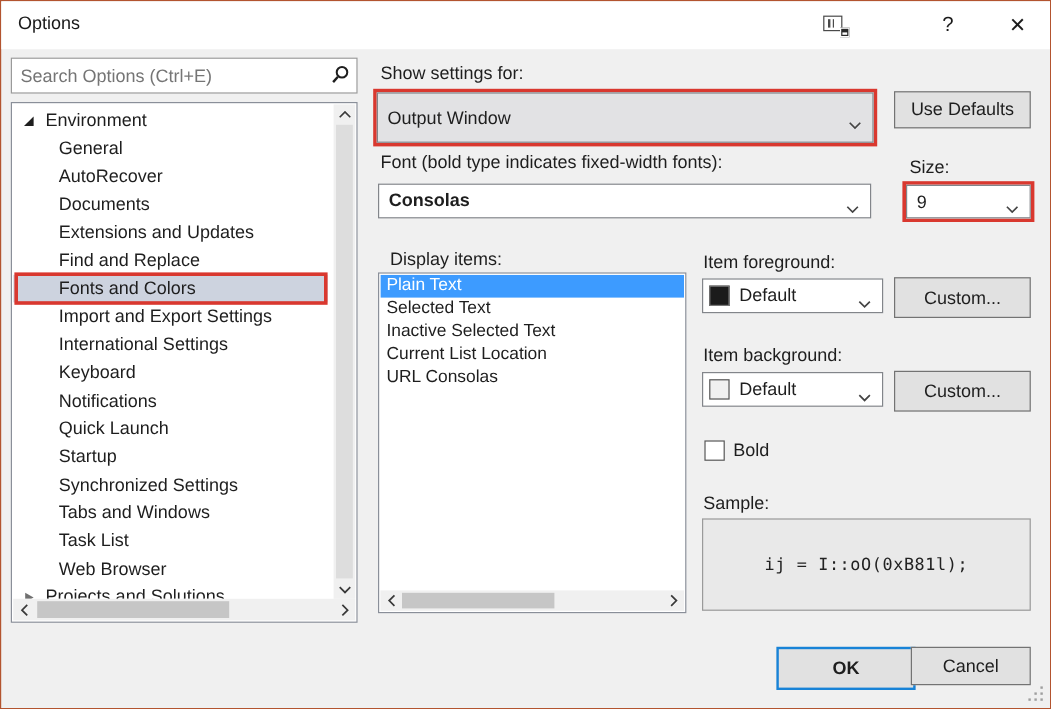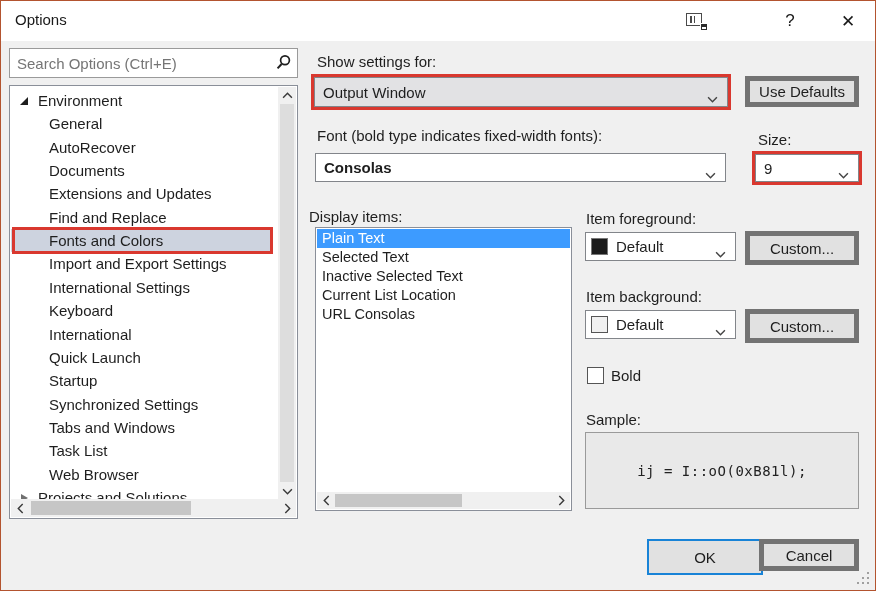--- a/index.html
+++ b/index.html
@@ -45,21 +45,21 @@
   .hthumb { position:absolute; top:2px; height:14px; background:#c6c6c6; }
 
   
   .lbl { position:absolute; font-size:15px; color:#1e1e1e; }
   .combo { position:absolute; background:#fff; border:1px solid #82858a; }
   .combo .val { position:absolute; left:8px; top:0; bottom:0; display:flex; align-items:center; font-size:15px; white-space:nowrap; }
   .combo .chev { position:absolute; right:9px; top:50%; margin-top:-3px; }
   .annot-box { position:absolute; border:3px solid #d9382f; }
   .annot-box .combo { left:0; top:0; right:0; bottom:0; }
   .combo.gray { background:#e2e2e4; }
-  .btn { position:absolute; background:#e1e1e1; border:5px solid #737373; display:flex; align-items:center; justify-content:center; font-size:15px; color:#1e1e1e; cursor:default; }
+  .btn { position:absolute; background:#e1e1e1; border:1px solid #737373; display:flex; align-items:center; justify-content:center; font-size:15px; color:#1e1e1e; cursor:default; }
   .btn.default { border:2px solid #1883d7; }
 
   .listbox { position:absolute; left:314px; top:226px; width:257px; height:284px; background:#fff; border:1px solid #8a8f99; }
   .list-items { position:absolute; left:1px; top:1px; right:1px; bottom:19px; overflow:hidden; }
   .list-row { position:absolute; left:0; right:0; height:19px; line-height:19px; padding-left:5px; font-size:14.5px; white-space:nowrap; }
   .list-row.sel { background:#3d9bff; color:#fff; }
 
   .swatch { position:absolute; left:5px; top:5px; width:17px; height:17px; }
   .combo .val.indent { left:30px; }
 
@@ -107,21 +107,21 @@
         <div class="tree-row lvl0" style="top: 3px;"><span class="expander exp"></span><span>Environment</span></div>
         <div class="tree-row lvl1" style="top: 49.7px;"><span>AutoRecover</span></div>
         <div class="tree-row lvl1" style="top: 73.05px;"><span>Documents</span></div>
         <div class="tree-row lvl1" style="top: 96.4px;"><span>Extensions and Updates</span></div>
         <div class="tree-row lvl1" style="top: 119.75px;"><span>Find and Replace</span></div>
         <div class="tree-row lvl1 sel" style="top: 143.1px; width: 262px;"><span>Fonts and Colors</span></div>
         <div class="annot tree-annot" style="top: 141.1px;"></div>
         <div class="tree-row lvl1" style="top: 166.45px;"><span>Import and Export Settings</span></div>
         <div class="tree-row lvl1" style="top: 189.8px;"><span>International Settings</span></div>
         <div class="tree-row lvl1" style="top: 213.15px;"><span>Keyboard</span></div>
-        <div class="tree-row lvl1" style="top: 236.5px;"><span>International</span></div>
+        <div class="tree-row lvl1" style="top: 236.5px;"><span>Notifications</span></div>
         <div class="tree-row lvl1" style="top: 259.85px;"><span>Quick Launch</span></div>
         <div class="tree-row lvl1" style="top: 283.2px;"><span>Startup</span></div>
         <div class="tree-row lvl1" style="top: 306.55px;"><span>Synchronized Settings</span></div>
         <div class="tree-row lvl1" style="top: 329.9px;"><span>Tabs and Windows</span></div>
         <div class="tree-row lvl1" style="top: 353.25px;"><span>Task List</span></div>
         <div class="tree-row lvl1" style="top: 376.6px;"><span>Web Browser</span></div>
         <div class="tree-row lvl0" style="top: 399.95px;"><span class="expander col"></span><span>Projects and Solutions</span></div>
       </div>
     <div class="vscroll">
       <div class="sb-arrow" style="top:0; left:0;">
@@ -145,21 +145,21 @@
       <div class="hthumb" style="left:20px; width:160px;"></div>
       <div class="sb-arrow" style="right:0; top:1px;">
         <svg width="7" height="11" viewBox="0 0 6 10">
             <path d="M1 1 L5 5 L1 9" fill="none" stroke="#3a3a3a" stroke-width="1.3"></path>
           </svg>
       </div>
     </div>
   </div>
 
   <div class="lbl" style="left:316px; top:52px;">Show settings for:</div>
-  <div class="annot-box" style="left:310px; top:73px; width:420px; height:36px;">
+  <div class="annot-box" style="left:310px; top:73px; width:420px; height:48px;">
     <div class="combo gray">
       <span class="val">Output Window</span>
       <span class="chev">
         <svg width="11" height="7" viewBox="0 0 10 6">
             <path d="M1 1 L5 5 L9 1" fill="none" stroke="#444" stroke-width="1.3"></path>
           </svg>
       </span>
     </div>
   </div>
   <div class="btn" style="left:744px; top:75px; width:114px; height:31px;">Use Defaults</div>
@@ -178,21 +178,21 @@
     <div class="combo">
       <span class="val">9</span>
       <span class="chev">
         <svg width="11" height="7" viewBox="0 0 10 6">
             <path d="M1 1 L5 5 L9 1" fill="none" stroke="#444" stroke-width="1.3"></path>
           </svg>
       </span>
     </div>
   </div>
 
-  <div class="lbl" style="left:308px; top:207px;">Display items:</div>
+  <div class="lbl" style="left:324px; top:207px;">Display items:</div>
   <div class="listbox">
     <div class="list-items">
         <div class="list-row sel" style="top: 0px;">Plain Text</div>
         <div class="list-row" style="top: 19px;">Selected Text</div>
         <div class="list-row" style="top: 38px;">Inactive Selected Text</div>
         <div class="list-row" style="top: 57px;">Current List Location</div>
         <div class="list-row" style="top: 76px;">URL Consolas</div>
       </div>
     <div class="hscroll" style="height:17px;">
       <div class="sb-arrow" style="left:0; top:0px; height:17px;">
@@ -234,17 +234,17 @@
   <div class="btn" style="left:744px; top:308px; width:114px; height:34px;">Custom...</div>
 
   <div class="checkbox" style="left:586px; top:366px;"></div>
   <div class="lbl" style="left:610px; top:366px;">Bold</div>
 
   <div class="lbl" style="left:585px; top:410px;">Sample:</div>
   <div class="samplebox">
     <span class="sampletext">ij = I::oO(0xB81l);</span>
   </div>
 
-  <div class="btn default" style="left:646px; top:538px; width:116px; height:36px;">OK</div>
+  <div class="btn default" style="left:646px; top:538px; width:116px; height:36px;font-weight:bold;">OK</div>
   <div class="btn" style="left:758px; top:538px; width:100px; height:32px;">Cancel</div>
 
   <div class="grip"></div>
 </div>
 
 </body></html>

